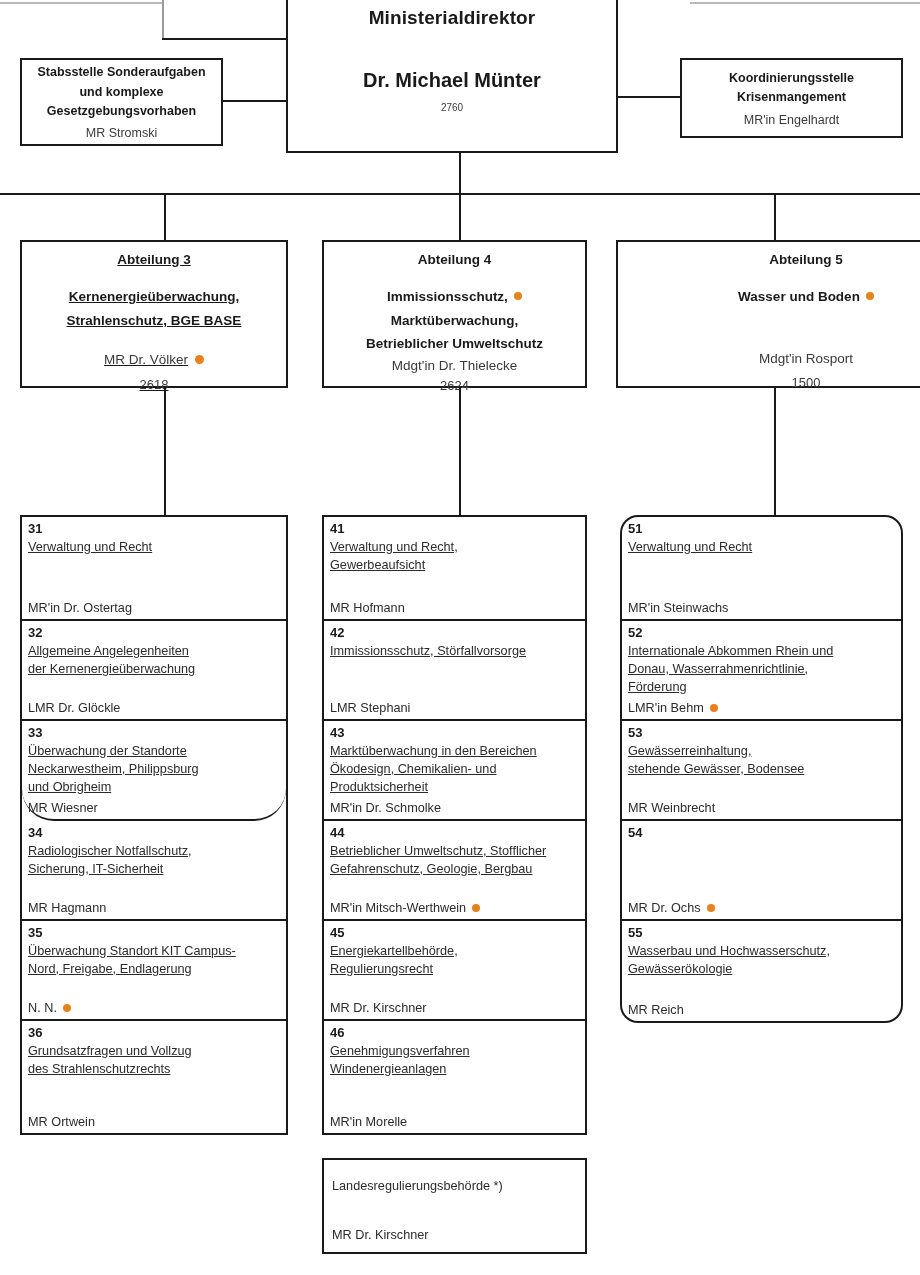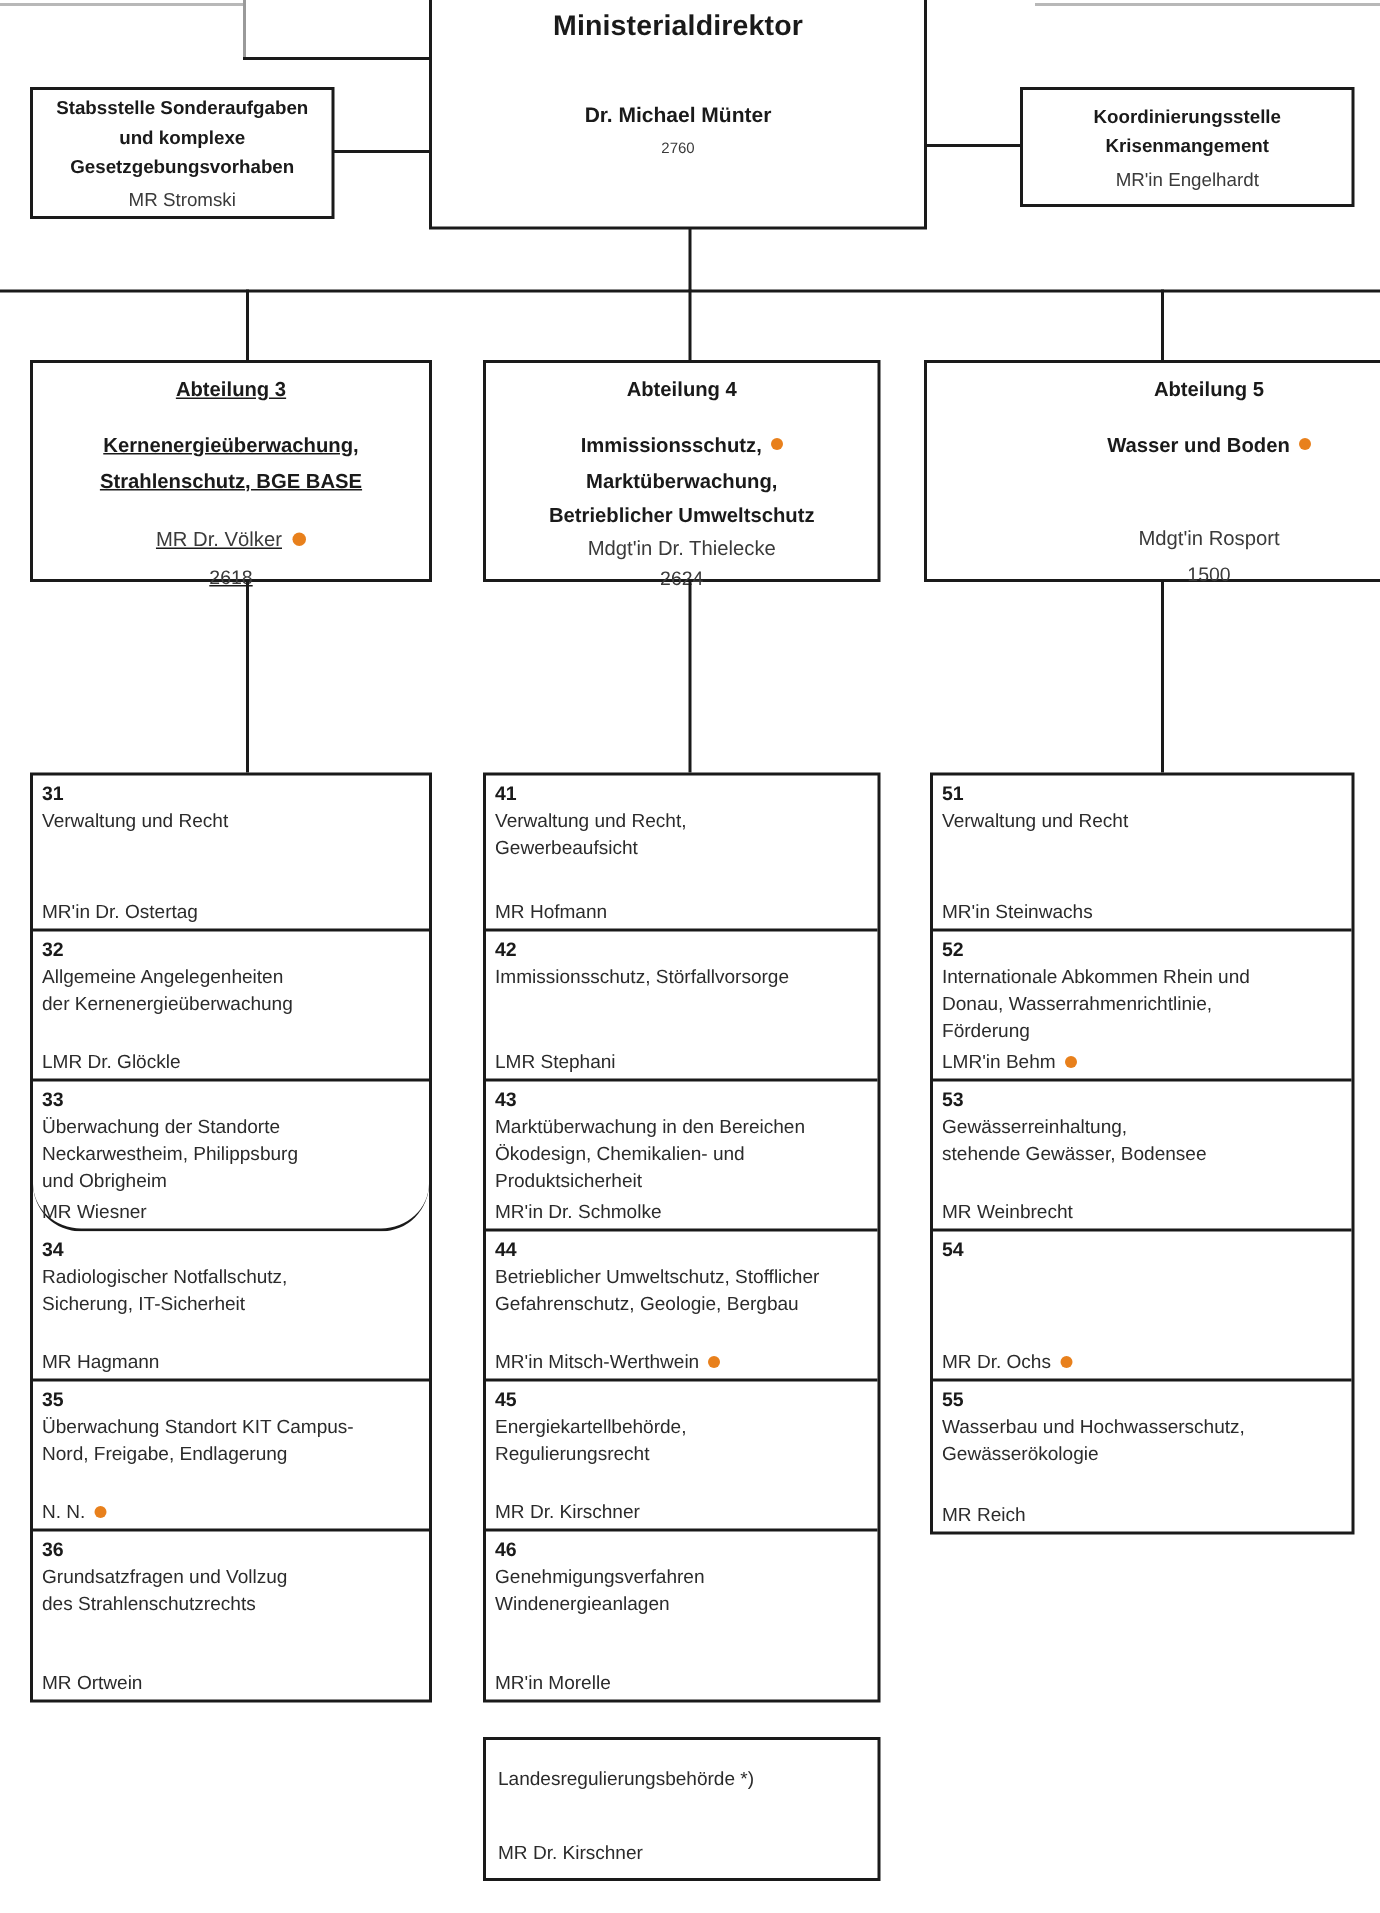--- a/index.html
+++ b/index.html
@@ -48,21 +48,21 @@
     padding-top: 16px;
   }
   .node-main .title {
     font-weight: bold;
     font-size: 19px;
     letter-spacing: .1px;
     line-height: 1.3;
   }
   .node-main .person {
     font-weight: bold;
-    font-size: 14px;
+    font-size: 20px;
     margin-top: 36px;
     line-height: 1.3;
   }
   .node-main .phone {
     font-size: 10px;
     color: #3a3a3a;
     margin-top: 9px;
   }
 
   
@@ -131,20 +131,21 @@
   .ref .ref-no {
     font-weight: bold;
     font-size: 13px;
     line-height: 1.35;
   }
   .ref .ref-title {
     font-size: 12.7px;
     line-height: 1.42;
     color: #2b2b2b;
     white-space: pre-line;
+    text-decoration: underline;
   }
   .ref .ref-person {
     font-size: 12.7px;
     line-height: 1.35;
     color: #2b2b2b;
     margin-top: auto;
   }
 
   
   .node-plain {
@@ -332,21 +333,21 @@
       <div class="ref-person">MR Dr. Kirschner</div>
     </div>
     <div class="ref" style="height:112px;">
       <div class="ref-no">46</div>
       <div class="ref-title">Genehmigungsverfahren
 Windenergieanlagen</div>
       <div class="ref-person">MR'in Morelle</div>
     </div>
   </div>
 
-  <div class="stack" style="left:620px; top:515px; width:283px; height:508px;">
+  <div class="stack" style="left:620px; top:515px; width:283px; height:508px;border-radius:18px;">
     <div class="ref" style="height:104px;">
       <div class="ref-no">51</div>
       <div class="ref-title">Verwaltung und Recht</div>
       <div class="ref-person">MR'in Steinwachs</div>
     </div>
     <div class="ref" style="height:100px;">
       <div class="ref-no">52</div>
       <div class="ref-title">Internationale Abkommen Rhein und
 Donau, Wasserrahmenrichtlinie,
 Förderung</div>

